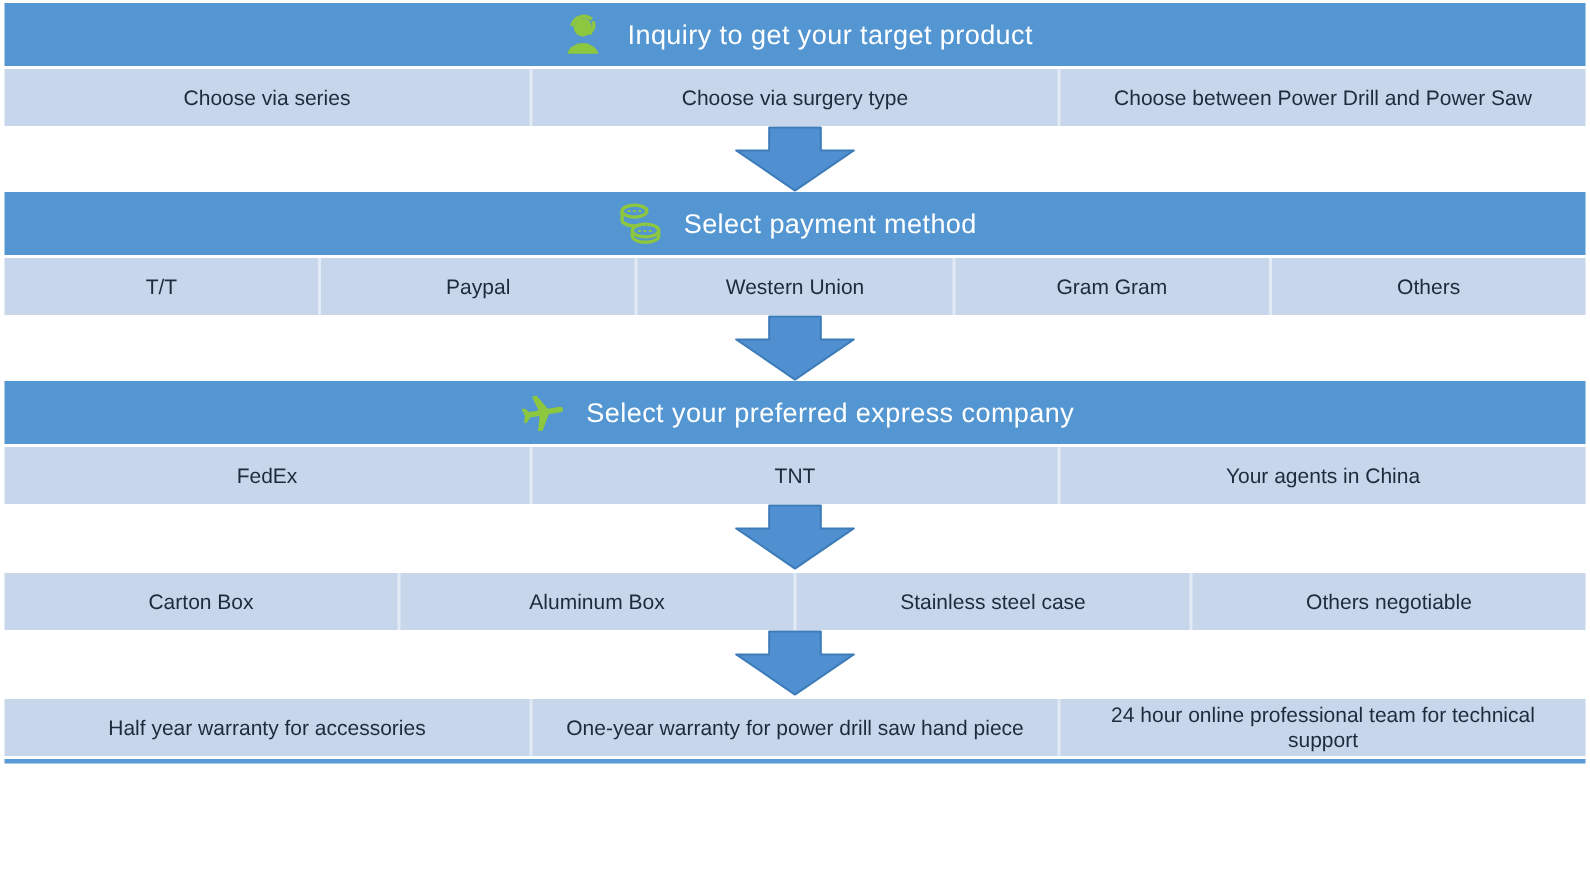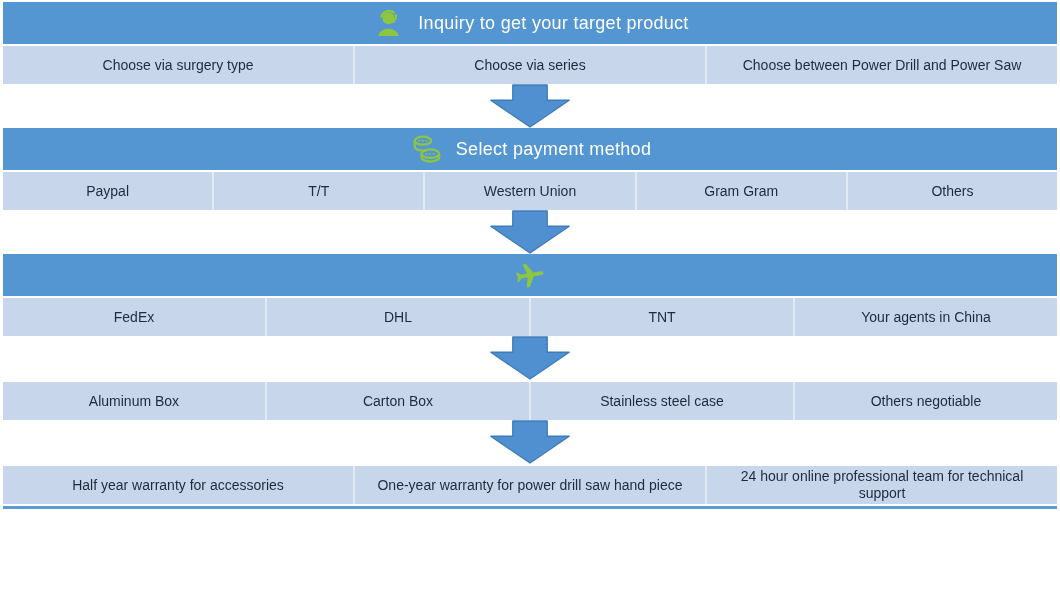--- a/index.html
+++ b/index.html
@@ -42,22 +42,22 @@
         <circle class="g" cx="11.3" cy="8.2" r="4.4"></circle>
         <path class="g" d="M3.8 21 a7.6 6.2 0 0 1 15 0 z"></path>
         <path class="gs" d="M6 7.6 A5.8 5.8 0 0 1 15.6 4.4" stroke-width="1.7"></path>
         <path class="gs" d="M16.2 5.2 c1 1.8 .6 4 -1.3 5.1" stroke-width="1.6"></path>
         <circle class="g" cx="14.6" cy="10.6" r="1.3"></circle>
       </svg>
     </span>
     <span class="section-title">Inquiry to get your target product</span>
   </div>
   <div class="options-row">
+      <div class="option-cell">Choose via series</div>
       <div class="option-cell">Choose via surgery type</div>
-      <div class="option-cell">Choose via series</div>
       <div class="option-cell">Choose between Power Drill and Power Saw</div>
     </div>
   <div class="arrow-zone">
     <svg width="86" height="44" viewBox="0 0 86 46">
       <polygon points="25,1 61,1 61,17 84,17 43,45 2,17 25,17" fill="#5090d0" stroke="#3e7cb9" stroke-width="1.4" stroke-linejoin="round"></polygon>
     </svg>
   </div>
 
   <div class="section-header">
     <span class="icon">
@@ -66,54 +66,54 @@
         <path class="gs" d="M2.8 5.8 v4.4 c0 1.6 2.8 3 6.2 3 1 0 2-.1 2.8-.35" stroke-width="1.7"></path>
         <ellipse class="gs" cx="14.5" cy="15.5" rx="6.6" ry="3.2" stroke-width="1.7"></ellipse>
         <path class="gs" d="M7.9 15.5 v2.8 c0 1.7 3 3.1 6.6 3.1 s6.6-1.4 6.6-3.1 v-2.8" stroke-width="1.7"></path>
         <path class="gs" d="M5.5 5.8 h7" stroke-width="1" stroke-dasharray="1.4 1.3"></path>
         <path class="gs" d="M10.8 15.7 h7.4" stroke-width="1" stroke-dasharray="1.4 1.3"></path>
       </svg>
     </span>
     <span class="section-title">Select payment method</span>
   </div>
   <div class="options-row">
+      <div class="option-cell">T/T</div>
       <div class="option-cell">Paypal</div>
-      <div class="option-cell">T/T</div>
       <div class="option-cell">Western Union</div>
       <div class="option-cell">Gram Gram</div>
       <div class="option-cell">Others</div>
     </div>
   <div class="arrow-zone">
     <svg width="86" height="44" viewBox="0 0 86 46">
       <polygon points="25,1 61,1 61,17 84,17 43,45 2,17 25,17" fill="#5090d0" stroke="#3e7cb9" stroke-width="1.4" stroke-linejoin="round"></polygon>
     </svg>
   </div>
 
   <div class="section-header">
     <span class="icon">
       <svg width="36" height="32" viewBox="0 0 24 24">
         <path class="g" transform="rotate(-10 12 12)" d="M22.2 12 c0 .9-.8 1.4-1.8 1.4 h-5.7 l-4.4 7.4 h-2.4 l2.1-7.4 H5.2 L3.4 15.5 H1.7 l1.1-3.5 -1.1-3.5 h1.7 L5.2 10.6 h4.8 L7.9 3.2 h2.4 l4.4 7.4 h5.7 c1 0 1.8 .5 1.8 1.4 z"></path>
       </svg>
     </span>
+    <span class="section-title">Select your preferred express company</span>
   </div>
   <div class="options-row">
       <div class="option-cell">FedEx</div>
-      <div class="option-cell">DHL</div>
       <div class="option-cell">TNT</div>
       <div class="option-cell">Your agents in China</div>
     </div>
   <div class="arrow-zone">
     <svg width="86" height="44" viewBox="0 0 86 46">
       <polygon points="25,1 61,1 61,17 84,17 43,45 2,17 25,17" fill="#5090d0" stroke="#3e7cb9" stroke-width="1.4" stroke-linejoin="round"></polygon>
     </svg>
   </div>
 
   <div class="options-row">
+      <div class="option-cell">Carton Box</div>
       <div class="option-cell">Aluminum Box</div>
-      <div class="option-cell">Carton Box</div>
       <div class="option-cell">Stainless steel case</div>
       <div class="option-cell">Others negotiable</div>
     </div>
   <div class="arrow-zone">
     <svg width="86" height="44" viewBox="0 0 86 46">
       <polygon points="25,1 61,1 61,17 84,17 43,45 2,17 25,17" fill="#5090d0" stroke="#3e7cb9" stroke-width="1.4" stroke-linejoin="round"></polygon>
     </svg>
   </div>
 
   <div class="options-row">

